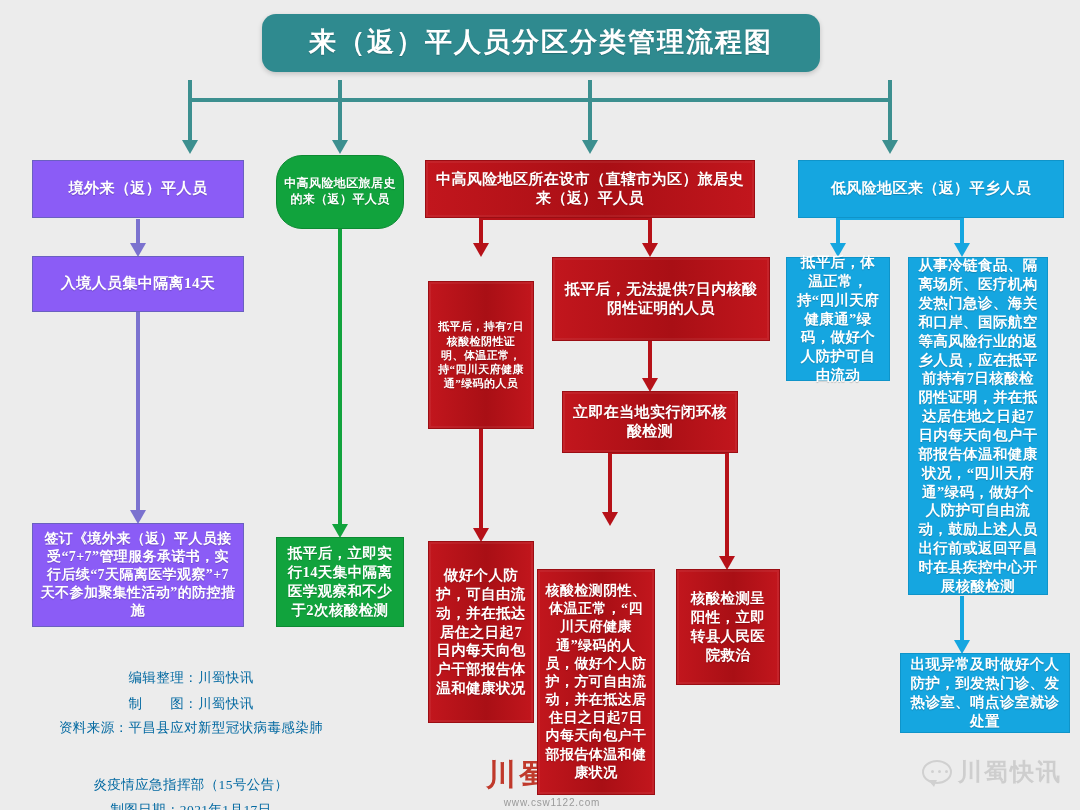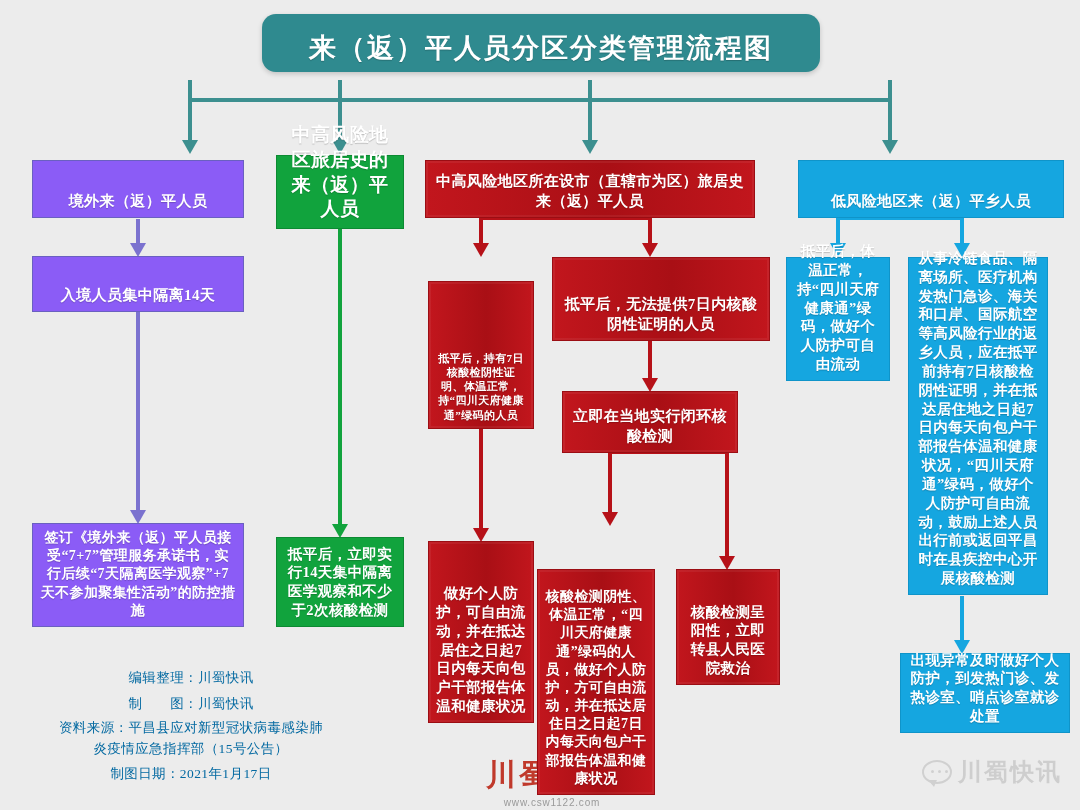--- a/index.html
+++ b/index.html
@@ -8,21 +8,21 @@
     width:1080px; height:810px;
     background:#ececec;
     font-family:"Liberation Serif","DejaVu Serif",serif;
     position:relative;
     overflow:hidden;
   }
   #canvas { position:absolute; left:0; top:0; width:1080px; height:810px; }
 
   .box {
     position:absolute;
-    display:flex; align-items:flex-end; justify-content:center;
+    display:flex; align-items:center; justify-content:center;
     text-align:center;
     color:#ffffff;
     font-weight:bold;
     line-height:1.30;
     padding:6px 7px;
     letter-spacing:0.4px;
     text-shadow:0 1px 1px rgba(0,0,0,.20);
     z-index:3;
   }
   .box span { display:block; width:100%; }
@@ -167,21 +167,21 @@
   </div>
 
   <div class="box purple" style="left:32px; top:256px; width:212px; height:56px;">
     <span>入境人员集中隔离14天</span>
   </div>
 
   <div class="box purple" style="left:32px; top:523px; width:212px; height:104px; font-size:14px;">
     <span>签订《境外来（返）平人员接受“7+7”管理服务承诺书，实行后续“7天隔离医学观察”+7天不参加聚集性活动”的防控措施</span>
   </div>
 
-  <div class="box green" style="left:276px; top:155px; width:128px; height:74px; font-size:19px;">
+  <div class="box green" style="left:276px; top:155px; width:128px; height:74px; font-size:12px;border-radius:26px;">
     <span>中高风险地区旅居史的来（返）平人员</span>
   </div>
 
   <div class="box green" style="left:276px; top:537px; width:128px; height:90px; font-size:14.5px;">
     <span>抵平后，立即实行14天集中隔离医学观察和不少于2次核酸检测</span>
   </div>
 
   <div class="box red red-grad" style="left:425px; top:160px; width:330px; height:58px; font-size:15px;">
     <span>中高风险地区所在设市（直辖市为区）旅居史来（返）平人员</span>
   </div>
@@ -223,21 +223,21 @@
   </div>
 
   <div class="box blue" style="left:900px; top:653px; width:170px; height:80px; font-size:14.5px;">
     <span>出现异常及时做好个人防护，到发热门诊、发热诊室、哨点诊室就诊处置</span>
   </div>
 
   <div class="credits" style="left:26px; top:665px; width:330px;">
     <div>编辑整理：川蜀快讯</div>
     <div>制　　图：川蜀快讯</div>
     <div style="line-height:1.45;">资料来源：平昌县应对新型冠状病毒感染肺</div>
-    <div style="line-height:1.8;">炎疫情应急指挥部（15号公告）</div>
+    <div style="line-height:1.8;margin-top:36px;">炎疫情应急指挥部（15号公告）</div>
     <div>制图日期：2021年1月17日</div>
   </div>
 
   <div class="logo-main" style="left:472px; top:755px; width:160px;">
     <div class="lm-title">川蜀快讯</div>
     <div class="lm-url">www.csw1122.com</div>
 
   </div>
 
   <div class="wm" style="right:18px; top:756px;">

